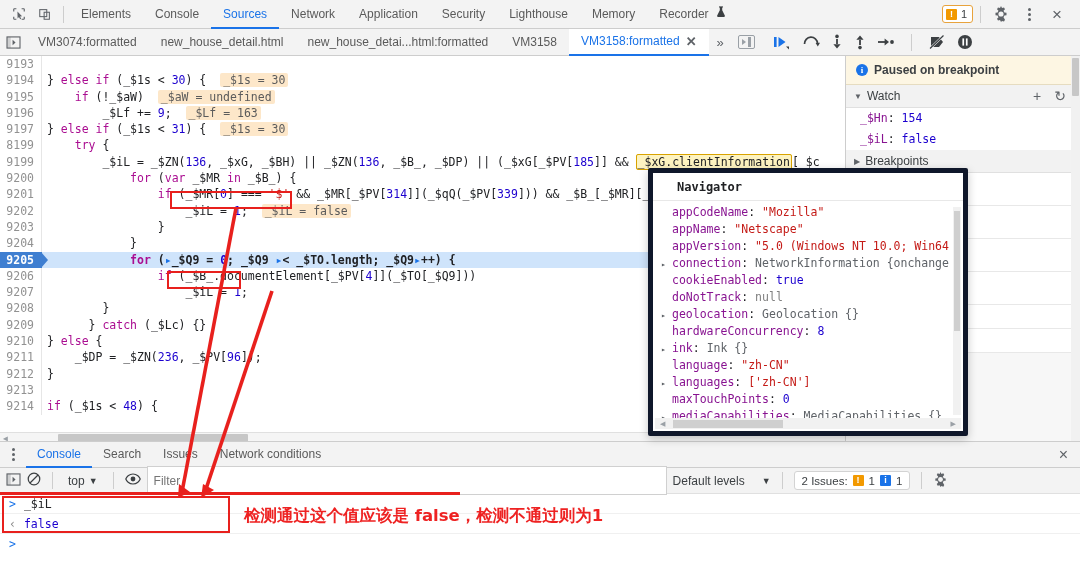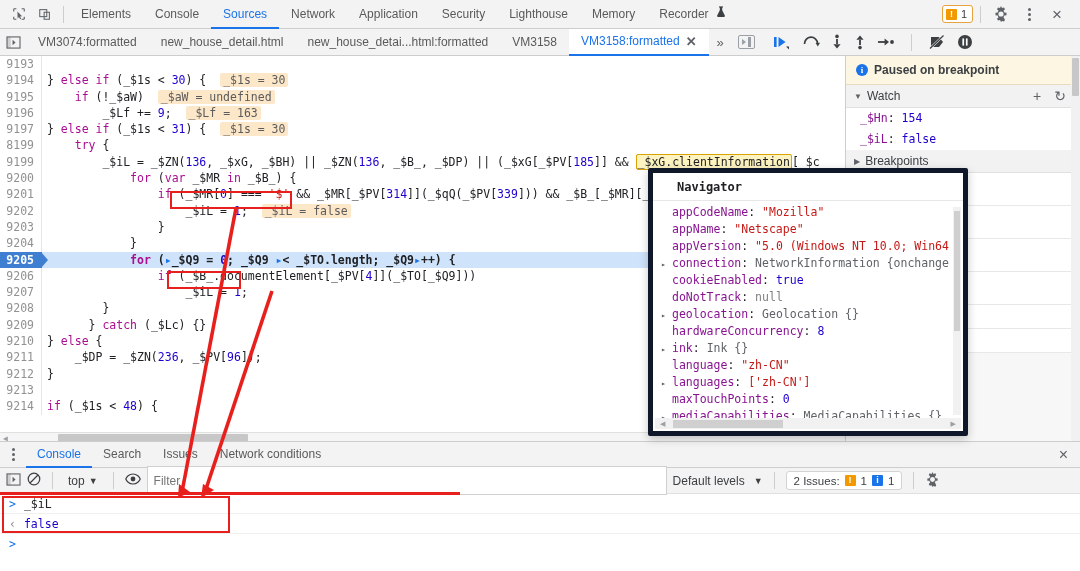--- a/index.html
+++ b/index.html
@@ -204,21 +204,21 @@
   .drawer-tabs .close-x { margin-left: auto; padding-right: 12px; font-size: 16px; color: #5f6368; }
   .console-toolbar {
     display: flex; align-items: center; height: 26px; border-bottom: 1px solid #e0e0e0;
     background: #f3f3f3; padding: 0 6px; gap: 6px;
   }
   .ctxsel { font-size: 12px; color: #3c4043; display: flex; align-items: center; gap: 4px; padding: 0 4px;}
   .filter-input {
     flex: 1; height: 29px; border: 1px solid #d0d0d0; background: #fff;
     font-size: 12px; color: #9aa0a6; padding: 0 6px; line-height: 16px; max-width: 520px;
   }
-  .lvl { font-size: 12px; color: #3c4043; display: flex; align-items: center; gap: 9px; }
+  .lvl { font-size: 12px; color: #3c4043; display: flex; align-items: center; gap: 17px; }
   .issues-box {
     display: flex; align-items: center; gap: 5px; border: 1px solid #d3d3d3;
     border-radius: 3px; padding: 1px 7px; height: 19px; font-size: 11.5px; color: #3c4043; background: #fff;
   }
   .sq-warn { width: 11px; height: 11px; background: #f29900; color: #fff; font-size: 9px; font-weight: bold; text-align: center; line-height: 11px; border-radius: 1px;}
   .sq-info { width: 11px; height: 11px; background: #1a73e8; color: #fff; font-size: 9px; font-weight: bold; text-align: center; line-height: 11px; border-radius: 1px;}
   .console-out { position: relative; font-family: "DejaVu Sans Mono", monospace; font-size: 11.5px; }
   .crow { height: 20px; line-height: 20px; padding-left: 9px; border-bottom: 1px solid #f0f0f0; }
   .crow .pr { color: #1a73e8; margin-right: 8px; }
   .crow .pr2 { color: #8a8a8a; margin-right: 8px; }
@@ -552,15 +552,16 @@
 
   <svg class="annot" width="1080" height="571" style="left:0; top:0;">
 
     <line x1="236" y1="208" x2="182" y2="492" stroke="#e8201d" stroke-width="3.6"></line>
     <polygon points="178,498 179,484 190,492" fill="#e8201d"></polygon>
 
     <line x1="272" y1="291" x2="205" y2="492" stroke="#e8201d" stroke-width="3.6"></line>
     <polygon points="201,498 203,484 214,490" fill="#e8201d"></polygon>
   </svg>
 
+  <div class="zh-note" style="left:244px; top:505px;">检测通过这个值应该是 false，检测不通过则为1</div>
   <div class="red-underline" style="left:0px; top:492px; width:460px; height:3px;"></div>
 
 </div>
 
 </body></html>

